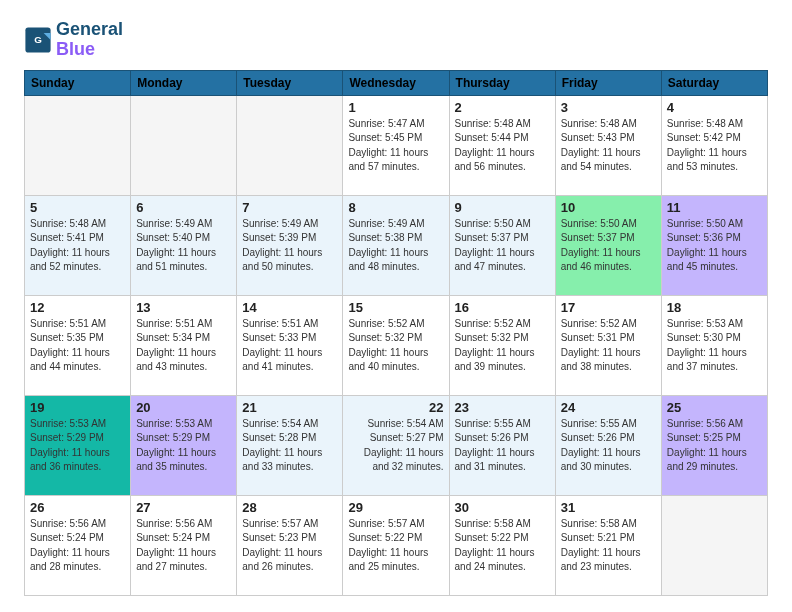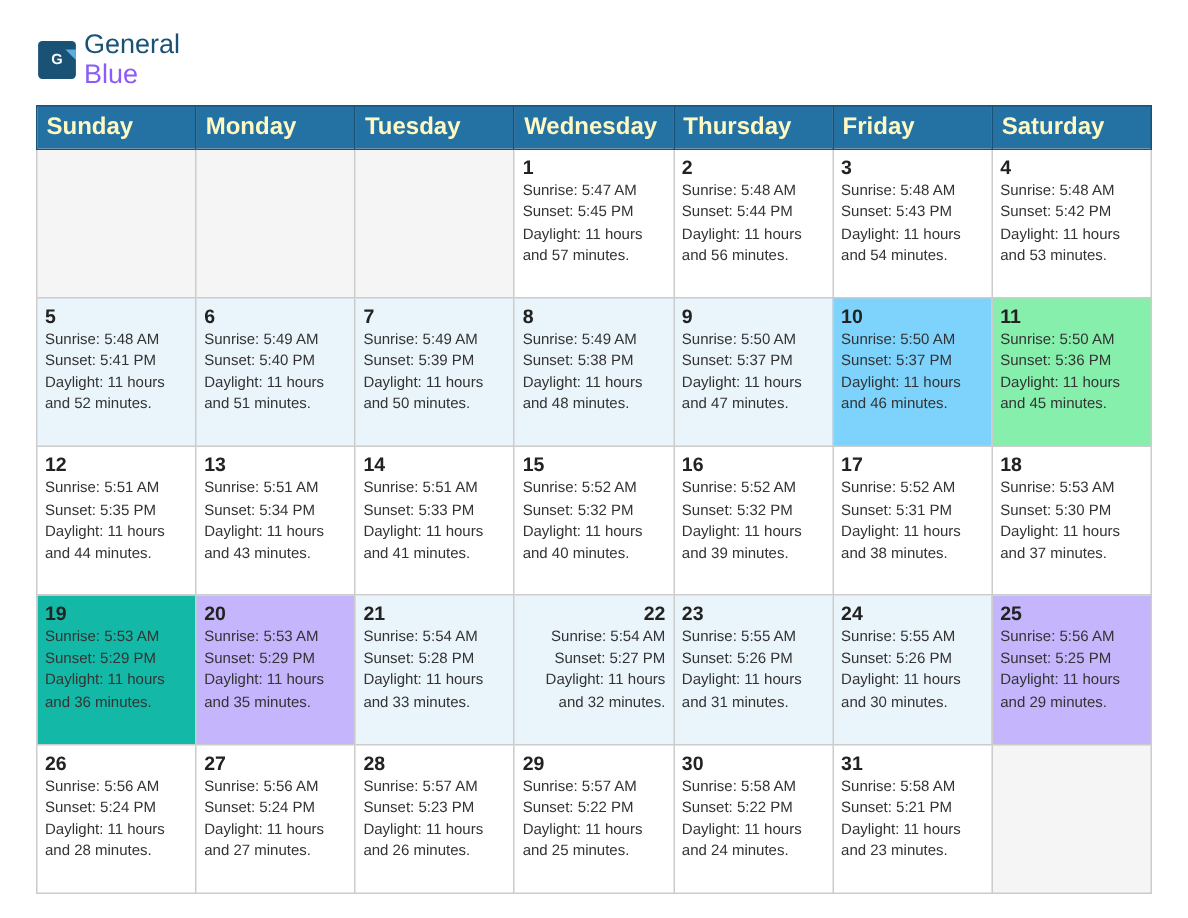--- a/index.html
+++ b/index.html
@@ -23,21 +23,21 @@
       align-items: flex-start;
       margin-bottom: 10px;
     }
     .logo {
       display: flex;
       align-items: center;
       gap: 4px;
     }
     .logo-text {
       font-size: 18px;
-      font-weight: normal;
+      font-weight: bold;
       color: #1a5276;
       line-height: 1.1;
     }
     .logo-text span {
       color: #8b5cf6;
     }
     .logo-icon {
       width: 28px;
       height: 28px;
     }
@@ -55,22 +55,22 @@
     }
     .calendar {
       flex: 1;
       border: 1px solid #ccc;
       border-collapse: collapse;
       width: 100%;
       table-layout: fixed;
     }
     .calendar th {
       background: #2471a3;
-      color: #fef9c3;
-      font-size: 16px;
+      color: #000000;
+      font-size: 12px;
       font-weight: bold;
       padding: 5px 6px;
       text-align: left;
       border: 1px solid #1a5276;
     }
     .calendar td {
       border: 1px solid #ccc;
       vertical-align: top;
       padding: 4px 5px;
       font-size: 10.5px;
@@ -194,28 +194,28 @@
 Daylight: 11 hours
 and 48 minutes.</div>
           </td>
           <td style="background: rgb(234, 244, 251);">
             <span class="day-number">9</span>
             <div class="day-info" style="white-space: pre-line;">Sunrise: 5:50 AM
 Sunset: 5:37 PM
 Daylight: 11 hours
 and 47 minutes.</div>
           </td>
-          <td style="background: #7dd3fc;">
+          <td style="background: #86efac;">
             <span class="day-number">10</span>
             <div class="day-info" style="white-space: pre-line;">Sunrise: 5:50 AM
 Sunset: 5:37 PM
 Daylight: 11 hours
 and 46 minutes.</div>
           </td>
-          <td style="background: #86efac;">
+          <td style="background: #c4b5fd;">
             <span class="day-number">11</span>
             <div class="day-info" style="white-space: pre-line;">Sunrise: 5:50 AM
 Sunset: 5:36 PM
 Daylight: 11 hours
 and 45 minutes.</div>
           </td>
         </tr>
         <tr>
           <td>
             <span class="day-number">12</span>

